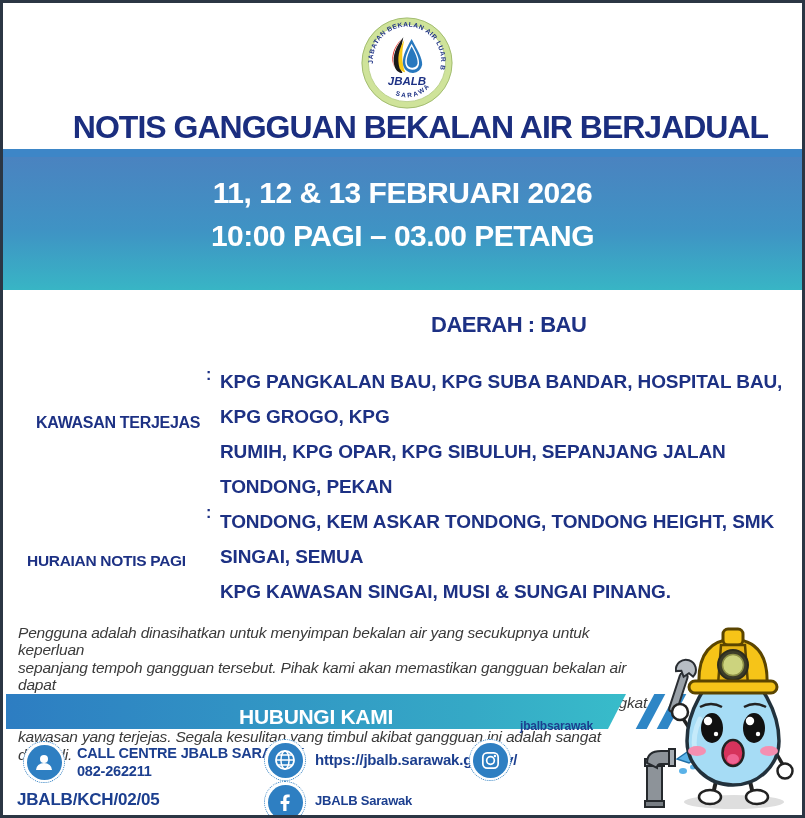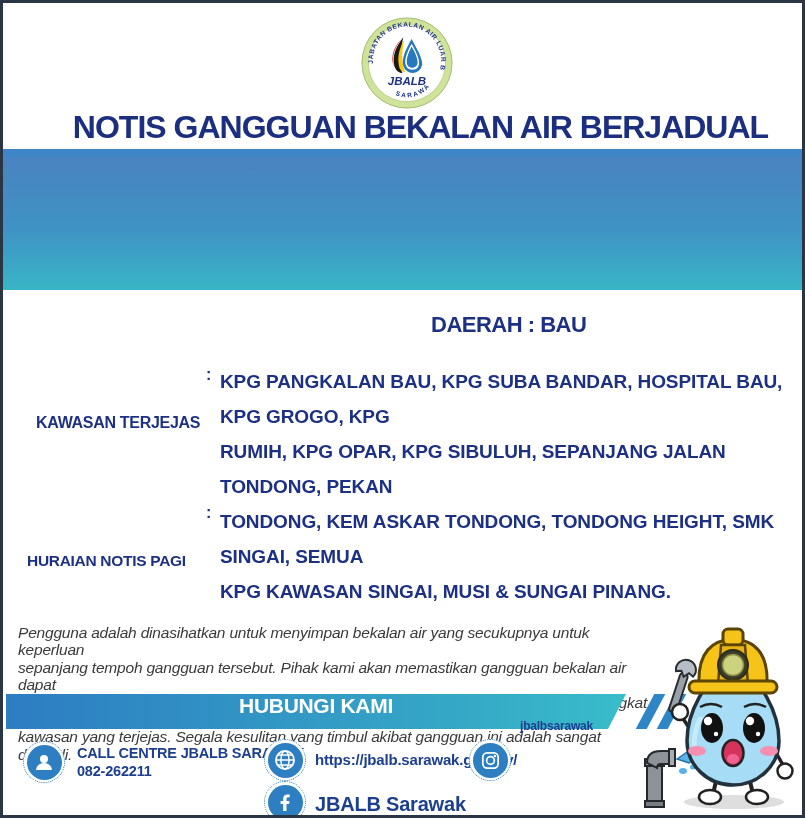--- a/index.html
+++ b/index.html
@@ -58,21 +58,21 @@
     position:absolute; left:15px; top:621px; width:638px;
     font-style:italic; font-size:15.5px; line-height:17.4px;
     color:#3a3a3a; white-space:pre-line; letter-spacing:-0.2px;
   }
 
   
   .contact-bar {
     position:absolute; left:3px; top:691px; width:620px; height:35px;
     background:linear-gradient(90deg,#2d7dc2 0%, #35a9c6 75%, #38bcca 100%);
     clip-path:polygon(0 0, 100% 0, calc(100% - 18px) 100%, 0 100%);
-    display:flex; align-items:flex-start; justify-content:center;
+    display:flex; align-items:flex-end; justify-content:center;
   }
   .contact-bar-text { color:#fff; font-weight:bold; font-size:21px; letter-spacing:-0.3px; }
   .stripe {
     position:absolute; top:691px; width:11px; height:35px;
     background:#2e86c6; transform:skewX(-28deg);
   }
   .stripe-1 { left:642px; }
   .stripe-2 { left:663px; }
 
   
@@ -84,21 +84,21 @@
     width:100%; height:100%; border-radius:50%; background:#2e7fc2;
     display:flex; align-items:center; justify-content:center;
   }
   .ft-text { position:absolute; font-weight:bold; color:#1c3f8f; letter-spacing:-0.2px; }
   .call-icon  { left:20px;  top:738px; }
   .call-text  { left:74px;  top:741px; font-size:14.5px; line-height:18px; }
   .ref-text   { left:14px;  top:787px; font-size:17px; }
   .web-icon   { left:261px; top:736px; }
   .web-text   { left:312px; top:748px; font-size:15px; }
   .fb-icon    { left:261px; top:778px; }
-  .fb-text    { left:312px; top:790px; font-size:20px; }
+  .fb-text    { left:312px; top:790px; font-size:13px; }
   .ig-icon    { left:466px; top:736px; }
   .ig-text    { left:517px; top:716px; font-size:12px; }
 
   
   .mascot { position:absolute; left:634px; top:598px; width:170px; height:215px; }
 </style>
 </head>
 <body>
 
 <div class="page">
@@ -126,20 +126,22 @@
       <text x="50" y="74" font-size="12.5" font-weight="bold" font-style="italic" fill="#1d3184" text-anchor="middle">JBALB</text>
     </svg>
   </div>
 
   <div class="title">NOTIS GANGGUAN BEKALAN AIR BERJADUAL</div>
 
   <div class="band">
     <div class="band-strip"></div>
     <div class="band-grad"></div>
     <div class="band-text">
+      <div>11, 12 &amp; 13 FEBRUARI 2026</div>
+      <div>10:00 PAGI – 03.00 PETANG</div>
     </div>
   </div>
 
   <div class="loc-daerah navy">DAERAH : BAU</div>
 
   <div class="sec-label kawasan-label navy">KAWASAN TERJEJAS</div>
   <div class="sec-colon kawasan-colon navy">:</div>
   <div class="sec-body kawasan-body navy">KPG PANGKALAN BAU, KPG SUBA BANDAR, HOSPITAL BAU, KPG GROGO, KPG
 RUMIH, KPG OPAR, KPG SIBULUH, SEPANJANG JALAN TONDONG, PEKAN
 TONDONG, KEM ASKAR TONDONG, TONDONG HEIGHT, SMK SINGAI, SEMUA
@@ -164,20 +166,21 @@
       <svg viewBox="0 0 24 24" width="24" height="24">
         <circle cx="12" cy="9" r="4" fill="#ffffff"></circle>
         <path d="M4,20 a8,7 0 0 1 16,0 Z" fill="#ffffff"></path>
       </svg>
     </div>
   </div>
   <div class="ft-text call-text">
     <div>CALL CENTRE JBALB SARAWAK</div>
     <div>082-262211</div>
   </div>
+  <div class="ft-text ref-text">JBALB/KCH/02/05</div>
 
   <div class="icon-circle web-icon">
     <div class="inner">
       <svg viewBox="0 0 24 24" width="24" height="24">
         <circle cx="12" cy="12" r="9" fill="none" stroke="#ffffff" stroke-width="1.8"></circle>
         <ellipse cx="12" cy="12" rx="4" ry="9" fill="none" stroke="#ffffff" stroke-width="1.5"></ellipse>
         <line x1="3" y1="12" x2="21" y2="12" stroke="#ffffff" stroke-width="1.5"></line>
         <line x1="4.5" y1="7" x2="19.5" y2="7" stroke="#ffffff" stroke-width="1.5"></line>
         <line x1="4.5" y1="17" x2="19.5" y2="17" stroke="#ffffff" stroke-width="1.5"></line>
       </svg>

